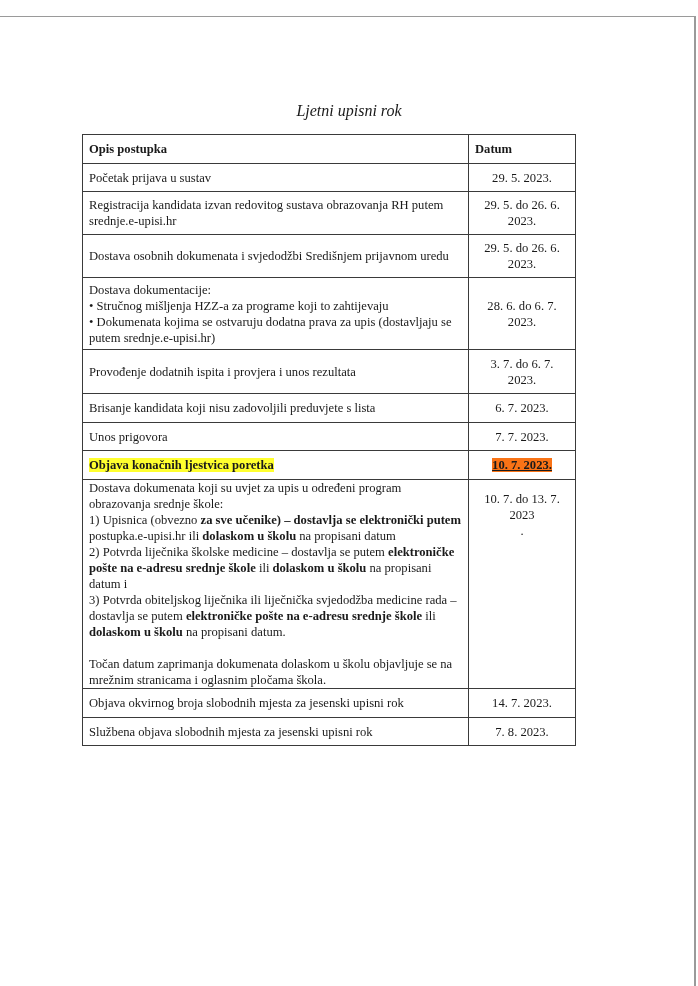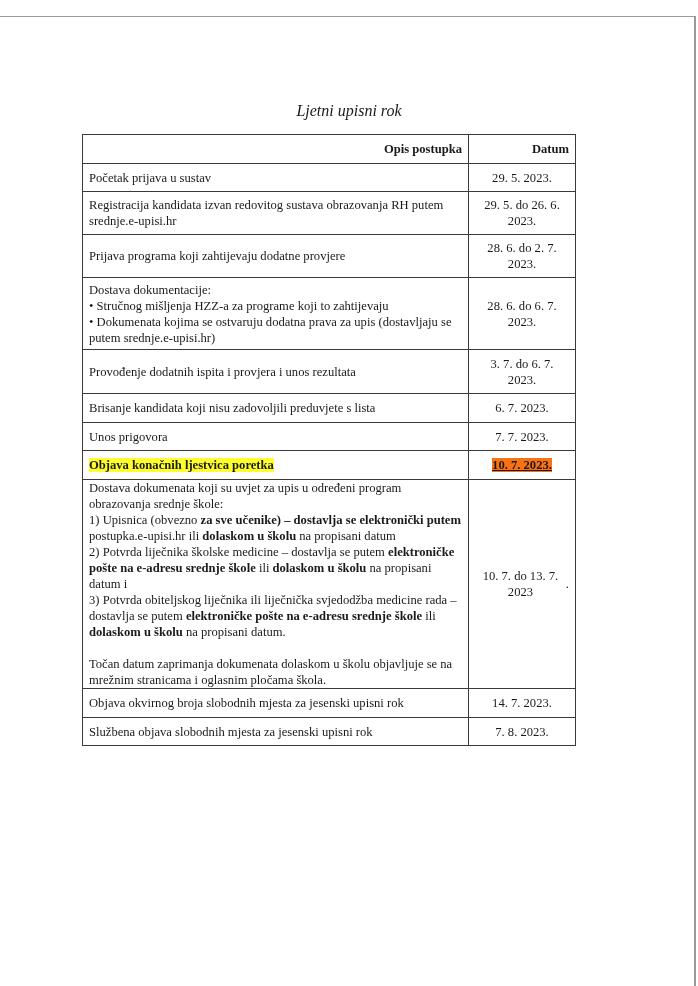--- a/index.html
+++ b/index.html
@@ -45,36 +45,36 @@
       line-height: 16px;
     }
     table.schedule th,
     table.schedule td {
       border: 1px solid #3a3a3a;
       padding: 0 6px;
       vertical-align: middle;
     }
     table.schedule th {
       font-weight: bold;
-      text-align: right;
+      text-align: left;
       height: 28px;
     }
     table.schedule td.desc { text-align: left; }
     table.schedule td.date { text-align: center; width: 94px; }
     col.c-desc { width: 386px; }
     col.c-date { width: 107px; }
     .hl {
       background: #ffff2e;
       font-weight: bold;
     }
     .b { font-weight: bold; font-family: Liberation Serif, serif; }
     .para-gap { display: block; height: 16px; }
     .big-date-wrap {
       display: flex;
-      flex-direction: row;
+      flex-direction: column;
       justify-content: flex-start;
       align-items: center;
       height: 188px;
     }
     .big-date-wrap .spacer { height: 1px; }
   </style>
 </head>
 <body>
 
 <div class="page-frame">
@@ -97,26 +97,26 @@
       <tr style="height:28px">
         <td class="desc">Početak prijava u sustav</td>
         <td class="date">29. 5. 2023.</td>
       </tr>
 
       <tr style="height:43px">
         <td class="desc">Registracija kandidata izvan redovitog sustava obrazovanja RH putem srednje.e-upisi.hr</td>
         <td class="date">29. 5. do 26. 6. 2023.</td>
       </tr>
 
+      <tr style="height:43px">
+        <td class="desc">Dostava osobnih dokumenata i svjedodžbi Središnjem prijavnom uredu</td>
+        <td class="date">29. 5. do 26. 6. 2023.</td>
+      </tr>
 
 
-      <tr style="height:43px">
-        <td class="desc">Prijava programa koji zahtijevaju dodatne provjere</td>
-        <td class="date">28. 6. do 2. 7. 2023.</td>
-      </tr>
 
       <tr style="height:72px">
         <td class="desc">
           <div>Dostava dokumentacije:</div>
           <div>• Stručnog mišljenja HZZ-a za programe koji to zahtijevaju</div>
           <div>• Dokumenata kojima se ostvaruju dodatna prava za upis (dostavljaju se putem srednje.e-upisi.hr)</div>
         </td>
         <td class="date">28. 6. do 6. 7. 2023.</td>
       </tr>
 

